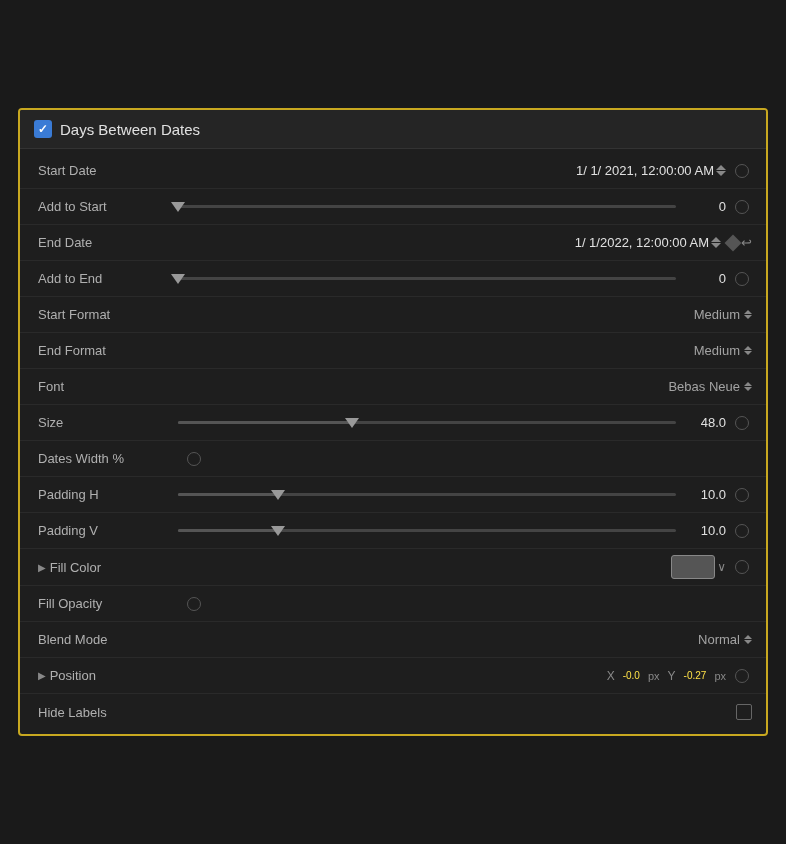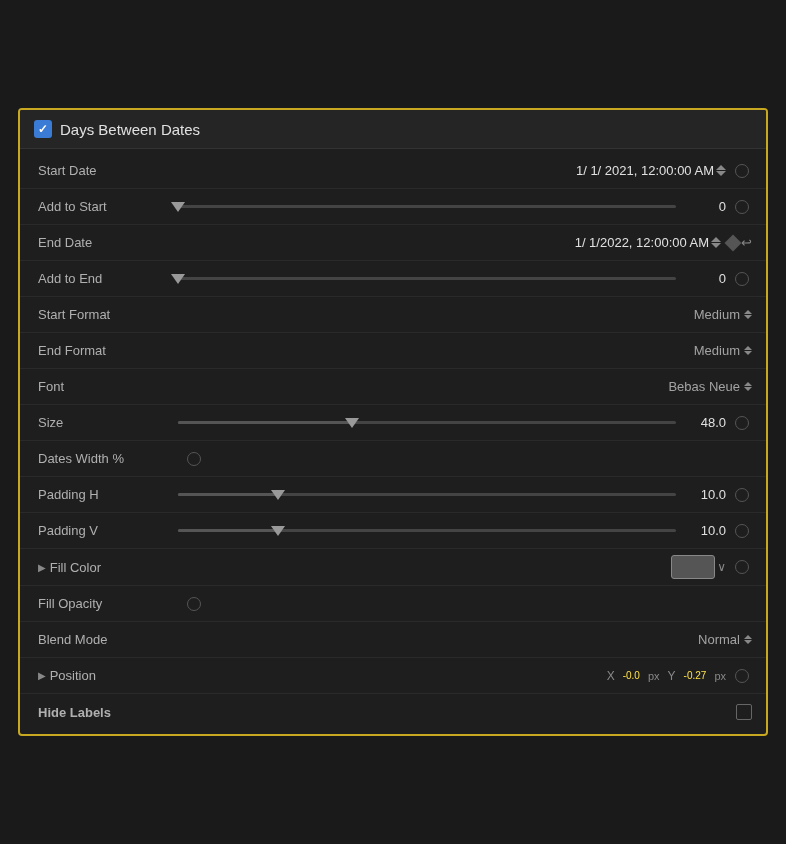--- a/index.html
+++ b/index.html
@@ -50,21 +50,21 @@
     .rows {
       padding: 4px 0;
     }
     .row {
       display: flex;
       align-items: center;
       padding: 6px 14px 6px 18px;
       min-height: 36px;
       border-bottom: 1px solid #2a2a2a;
     }
-    .row:last-child { border-bottom: none; font-weight: bold; }
+    .row:last-child { border-bottom: none; }
     .row-label {
       color: #b0b0b0;
       font-size: 13px;
       min-width: 140px;
       flex-shrink: 0;
     }
     .row-content {
       flex: 1;
       display: flex;
       align-items: center;

